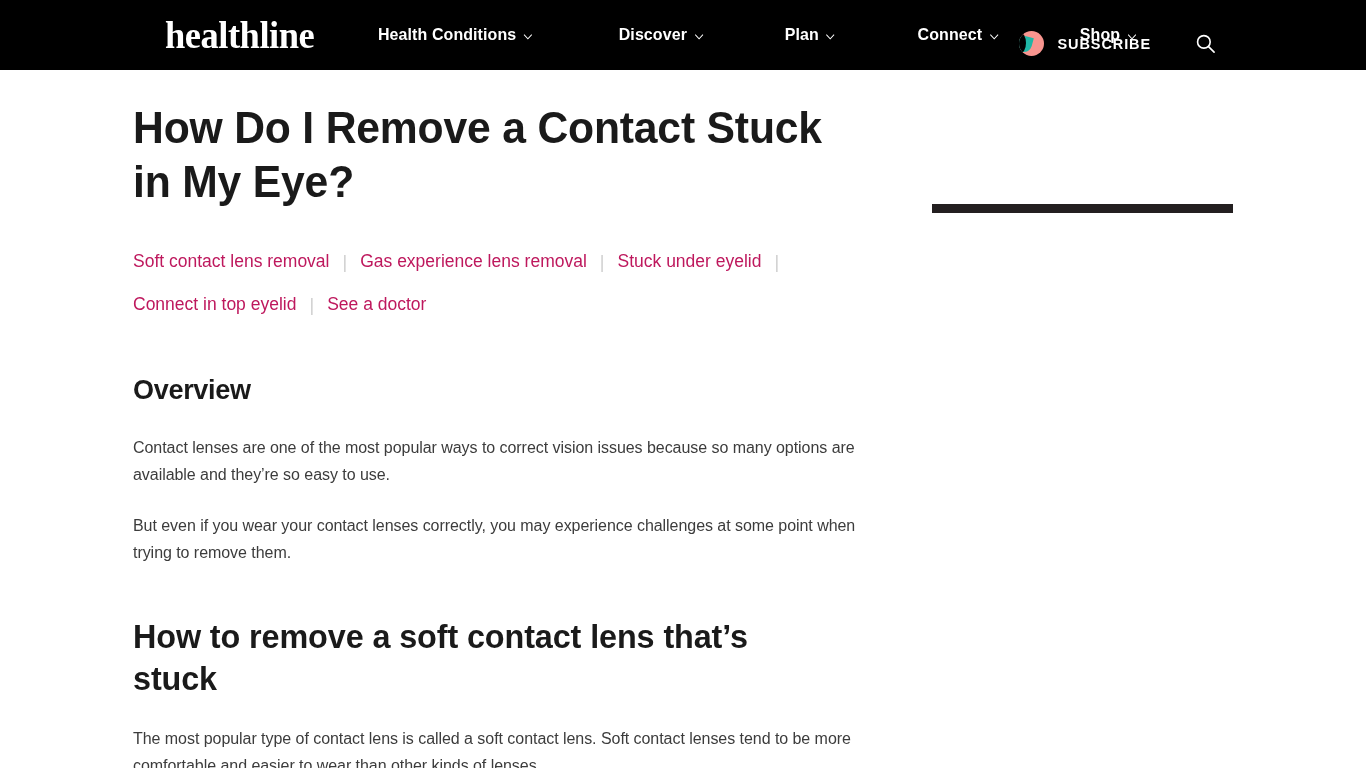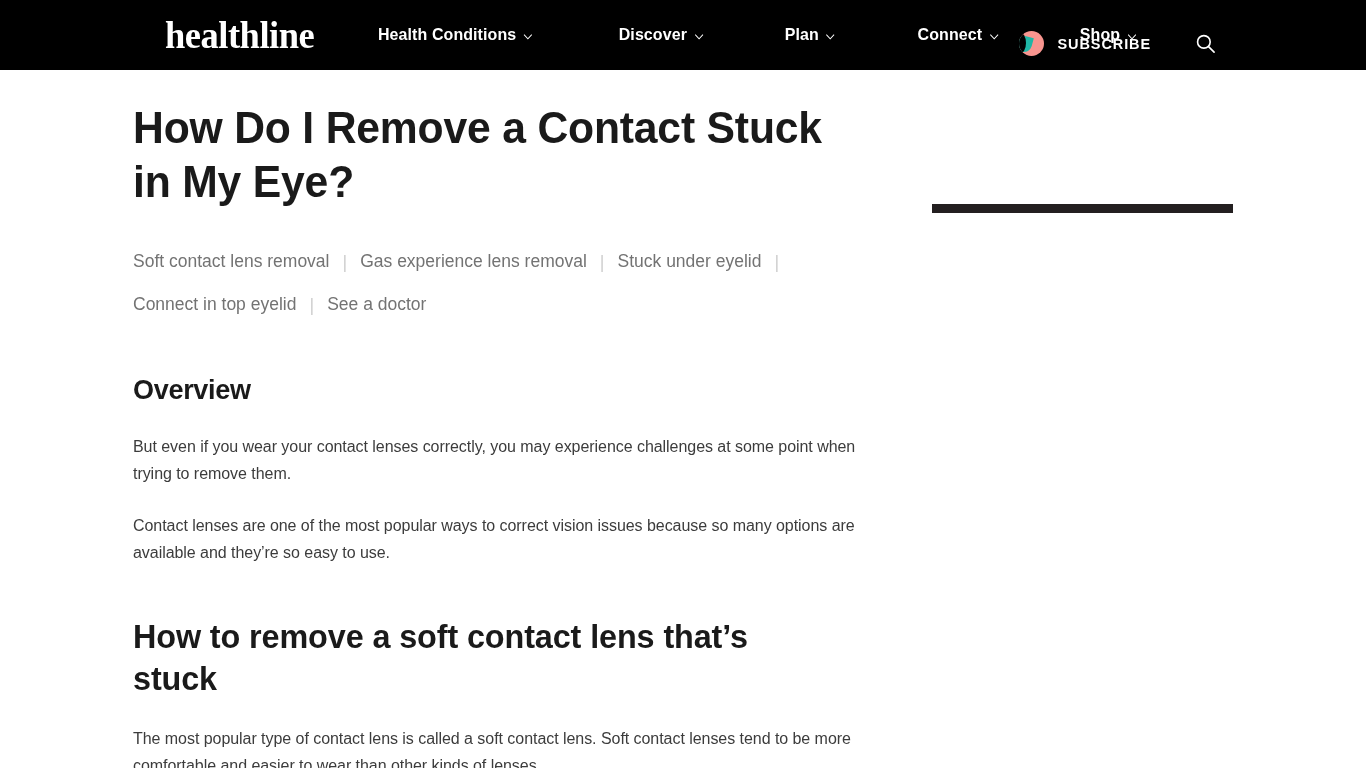--- a/index.html
+++ b/index.html
@@ -161,21 +161,21 @@
     transform-origin: left top;
   }
 
   .jumplinks {
     margin-top: 31px;
     max-width: 735px;
     line-height: 43px;
   }
 
   .jumplink {
-    color: #737373;
+    color: #be185d;
     font-size: 17.5px;
     font-weight: 400;
     text-decoration: none;
     cursor: pointer;
     white-space: nowrap;
   }
 
   .jump-sep {
     display: inline-block;
     color: #cfcfcf;
@@ -309,23 +309,23 @@
   <main class="content">
 
     <h1 class="article-title">How Do I Remove a Contact Stuck in My Eye?</h1>
 
     <div class="jumplinks">
       <a class="jumplink">Soft contact lens removal</a><span class="jump-sep">|</span><a class="jumplink">Gas experience lens removal</a><span class="jump-sep">|</span><a class="jumplink">Stuck under eyelid</a><span class="jump-sep">|</span><a class="jumplink">Connect in top eyelid</a><span class="jump-sep">|</span><a class="jumplink">See a doctor</a>
     </div>
 
     <h2 class="section-h2">Overview</h2>
 
+    <p class="para first">Contact lenses are one of the most popular ways to correct vision issues because so many options are available and they’re so easy to use.</p>
+
     <p class="para gap">But even if you wear your contact lenses correctly, you may experience challenges at some point when trying to remove them.</p>
-
-    <p class="para first">Contact lenses are one of the most popular ways to correct vision issues because so many options are available and they’re so easy to use.</p>
 
     <h2 class="section-h2-condensed">How to remove a soft contact lens that’s stuck</h2>
 
     <p class="para first">The most popular type of contact lens is called a soft contact lens. Soft contact lenses tend to be more comfortable and easier to wear than other kinds of lenses.</p>
 
   </main>
 
   <aside class="rail">
     <div class="rail-bar"></div>
   </aside>

